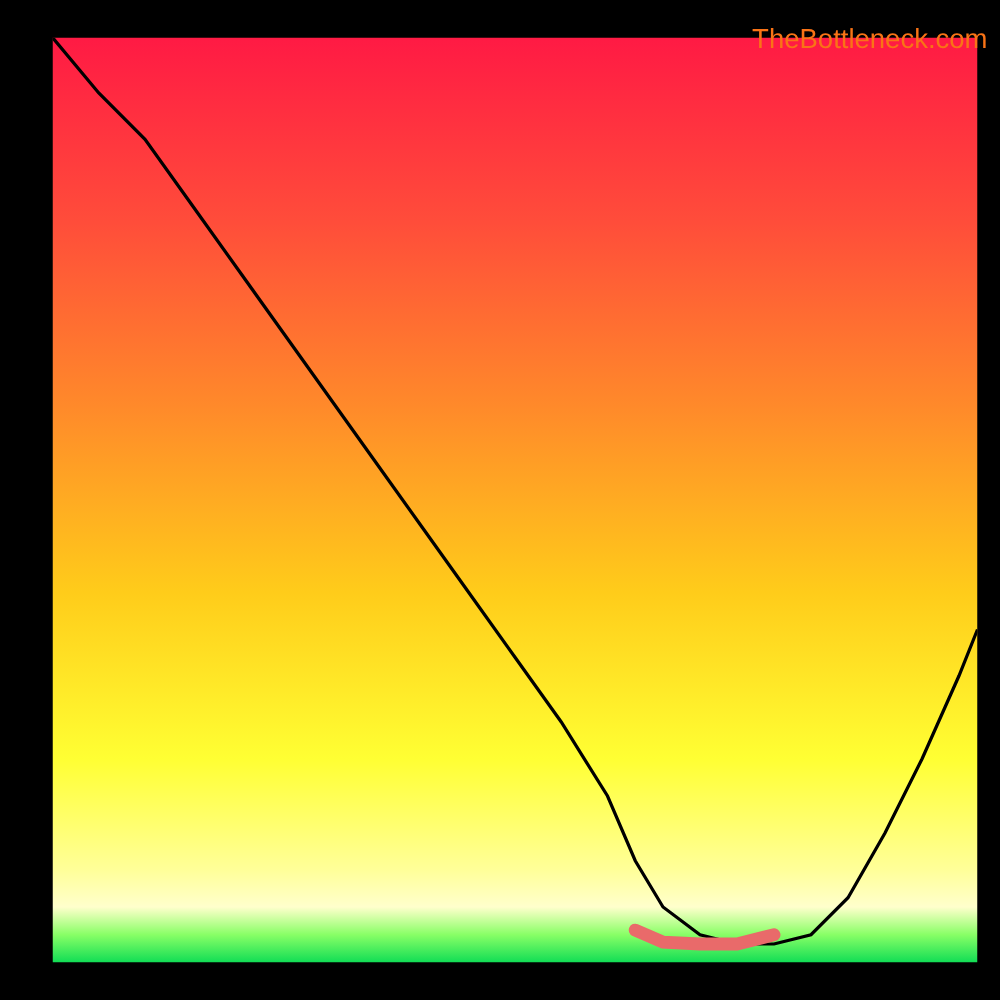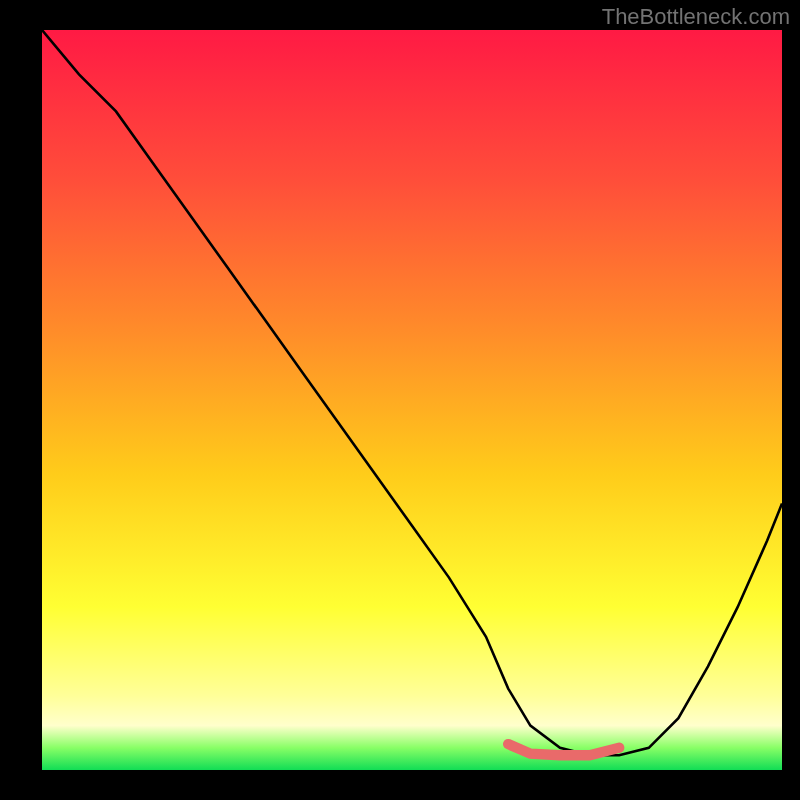--- a/index.html
+++ b/index.html
@@ -6,23 +6,23 @@
     margin: 0;
     padding: 0;
     width: 800px;
     height: 800px;
     background: #000;
     position: relative;
     font-family: Arial, Helvetica, sans-serif;
   }
   .watermark {
     position: absolute;
-    top: 4px;
+    top: 18px;
     right: 10px;
-    color: #737373;
+    color: #f97316;
     font-size: 22px;
     font-weight: 500;
     z-index: 5;
   }
   .plot-frame {
     position: absolute;
     left: 42px;
     top: 30px;
     width: 740px;
     height: 740px;

